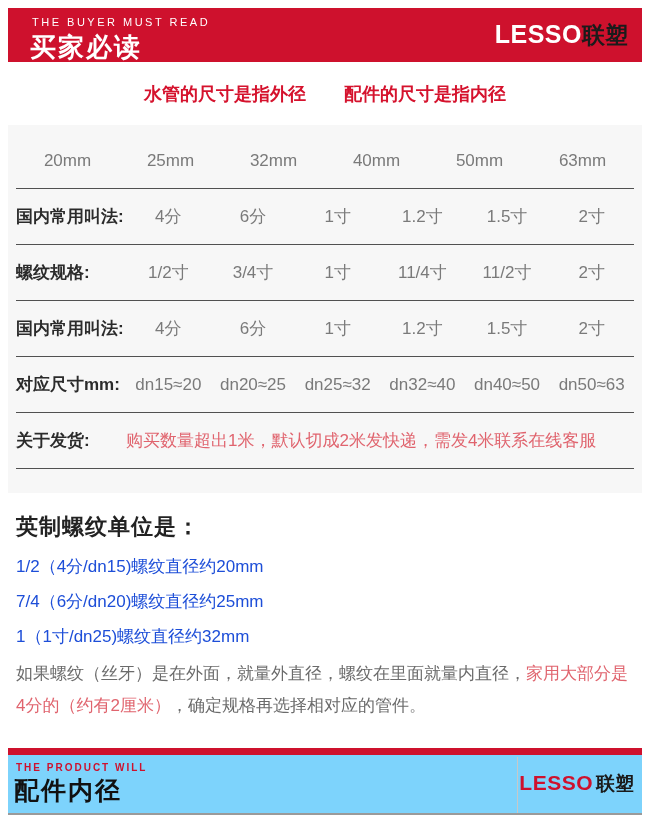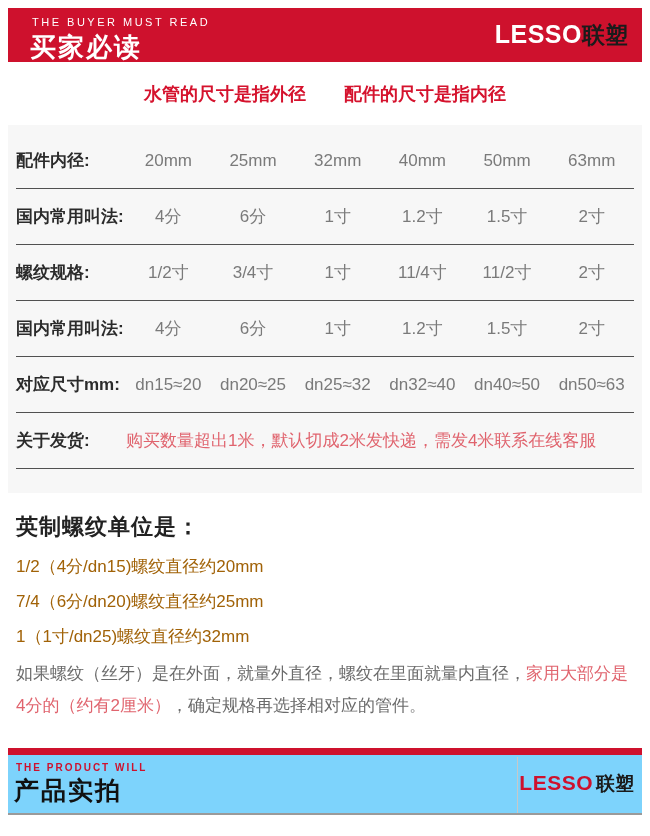--- a/index.html
+++ b/index.html
@@ -61,21 +61,21 @@
   }
 
   
   .thread-heading {
     position:absolute; left:16px; top:512px;
     font-size:22px; font-weight:bold; color:#222222; letter-spacing:1px;
     white-space:nowrap;
   }
   .thread-lines {
     position:absolute; left:16px; top:549px;
-    font-size:17px; color:#a16207; line-height:35px;
+    font-size:17px; color:#1d4ed8; line-height:35px;
   }
 
   
   .tip {
     position:absolute; left:16px; top:658px; width:620px;
     font-size:17px; color:#6b6b6b; line-height:32px;
   }
   .tip .tip-red { color:#e0646e; }
 
   
@@ -119,21 +119,20 @@
   </div>
 </div>
 
 <div class="notice">
   <span>水管的尺寸是指外径</span><span>配件的尺寸是指内径</span>
 </div>
 
 <div class="size-table">
 
   <div class="t-row">
-    <div class="t-label">配件内径:</div>
     <div class="t-cell">20mm</div>
     <div class="t-cell">25mm</div>
     <div class="t-cell">32mm</div>
     <div class="t-cell">40mm</div>
     <div class="t-cell">50mm</div>
     <div class="t-cell">63mm</div>
   </div>
 
   <div class="t-row">
     <div class="t-label">国内常用叫法:</div>
@@ -189,18 +188,18 @@
   <div>1（1寸/dn25)螺纹直径约32mm</div>
 </div>
 
 <div class="tip">
   <span>如果螺纹（丝牙）是在外面，就量外直径，螺纹在里面就量内直径，</span><span class="tip-red">家用大部分是4分的（约有2厘米）</span><span>，确定规格再选择相对应的管件。</span>
 </div>
 
 <div class="footer-bar"></div>
 <div class="footer">
   <div class="footer-tagline">THE PRODUCT WILL</div>
-  <div class="footer-title">产品实拍</div>
+  <div class="footer-title">配件内径</div>
   <div class="footer-divider"></div>
   <div class="footer-brand">
     <span class="brand-en">LESSO</span><span class="brand-cn">联塑</span>
   </div>
 </div>
 
 </body></html>

